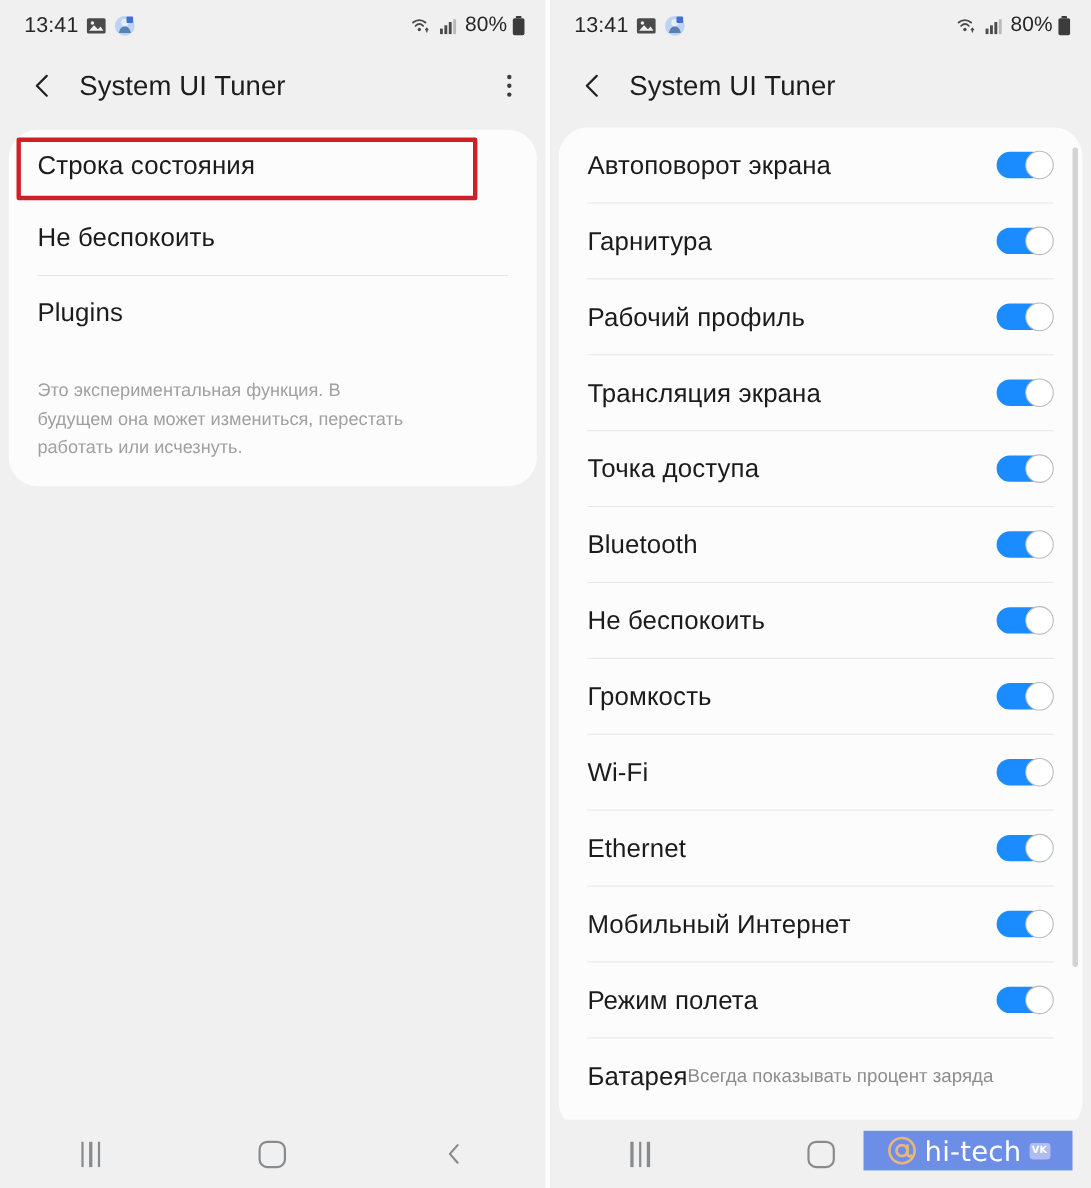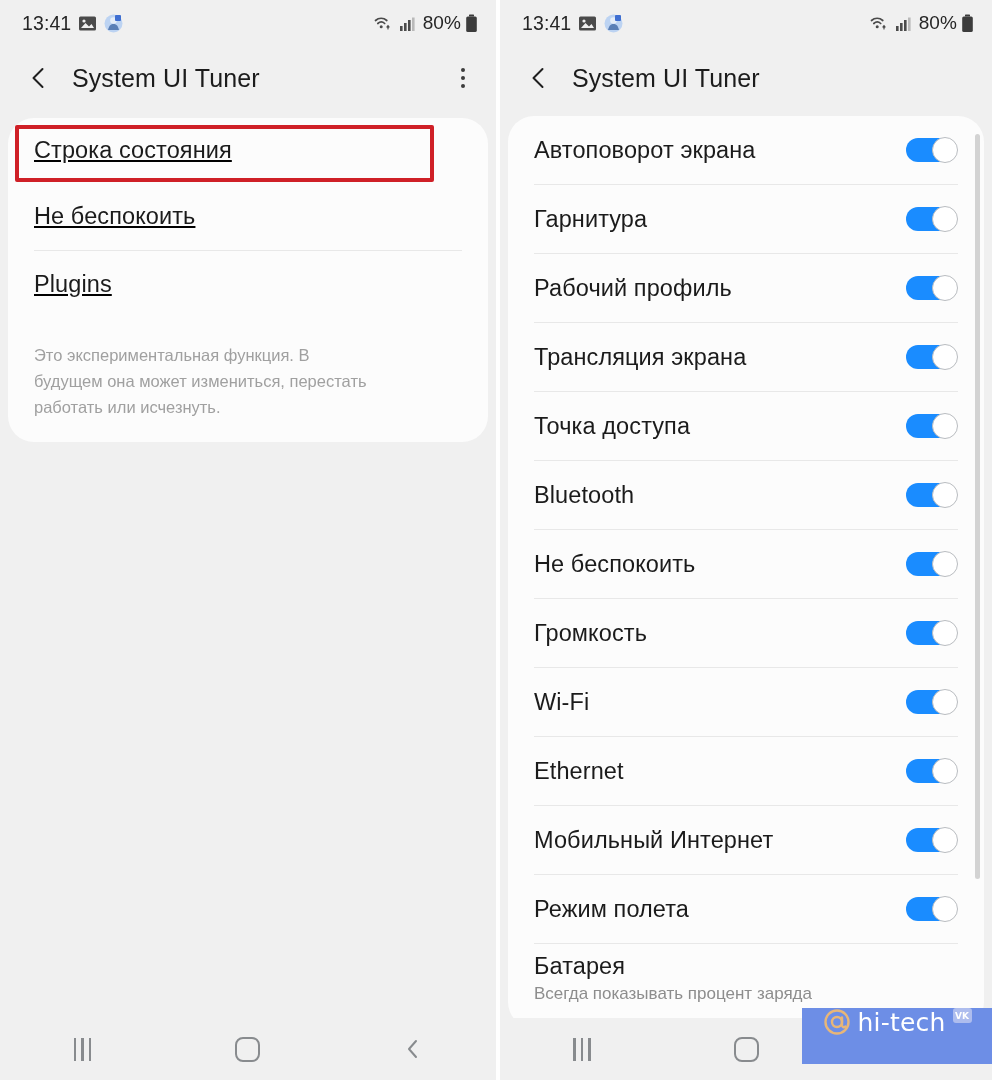--- a/index.html
+++ b/index.html
@@ -70,28 +70,28 @@
     padding:0 26px;
     min-height:68px;
   }
   .row .label {
     font-size:23.5px; color:#1b1b1b;
     letter-spacing:.1px; white-space:nowrap;
   }
   .row .sublabel {
     font-size:17px; color:#8d8d8d; margin-top:4px;
   }
-  .row .stack { display:flex; flex-direction:column; justify-content:flex-start; }
+  .row .stack { display:flex; flex-direction:row; justify-content:flex-start; }
   .divider {
     height:1px; background:#e8e8e8;
     margin:0 26px;
   }
 
   
-  .left .row { min-height:67px;text-decoration:underline; }
+  .left .row { min-height:67px; }
   .left .row.r1 { min-height:65px; }
   .note {
     padding:24px 26px 4px 26px;
     font-size:16.5px; line-height:1.58; color:#a0a0a0;
     max-width:400px;
   }
 
   
   .highlight {
     position:absolute;
@@ -148,24 +148,24 @@
   .nav-recents { display:flex; gap:5px; }
   .nav-recents i { display:block; width:2.5px; height:23px; background:#888b8e; }
   .nav-home {
     width:25px; height:25px; border:2.5px solid #888b8e; border-radius:8px;
   }
   .nav-back { width:22px; height:22px; }
 
   
   .watermark {
     position:absolute;
-    right:0; bottom:16px;
-    width:190px; height:56px;
+    right:17px; bottom:16px;
+    width:190px; height:36px;
     background:#6d8ee6;
-    display:flex; align-items:flex-start; justify-content:center;
+    display:flex; align-items:center; justify-content:center;
     gap:7px;
     z-index:20;
   }
   .wm-at { width:28px; height:28px; }
   .wm-text {
     color:#ffffff; font-size:25px; letter-spacing:.2px;
     font-family:"DejaVu Sans",sans-serif;
   }
   .wm-vk {
     width:19px; height:15px; border-radius:3px;

